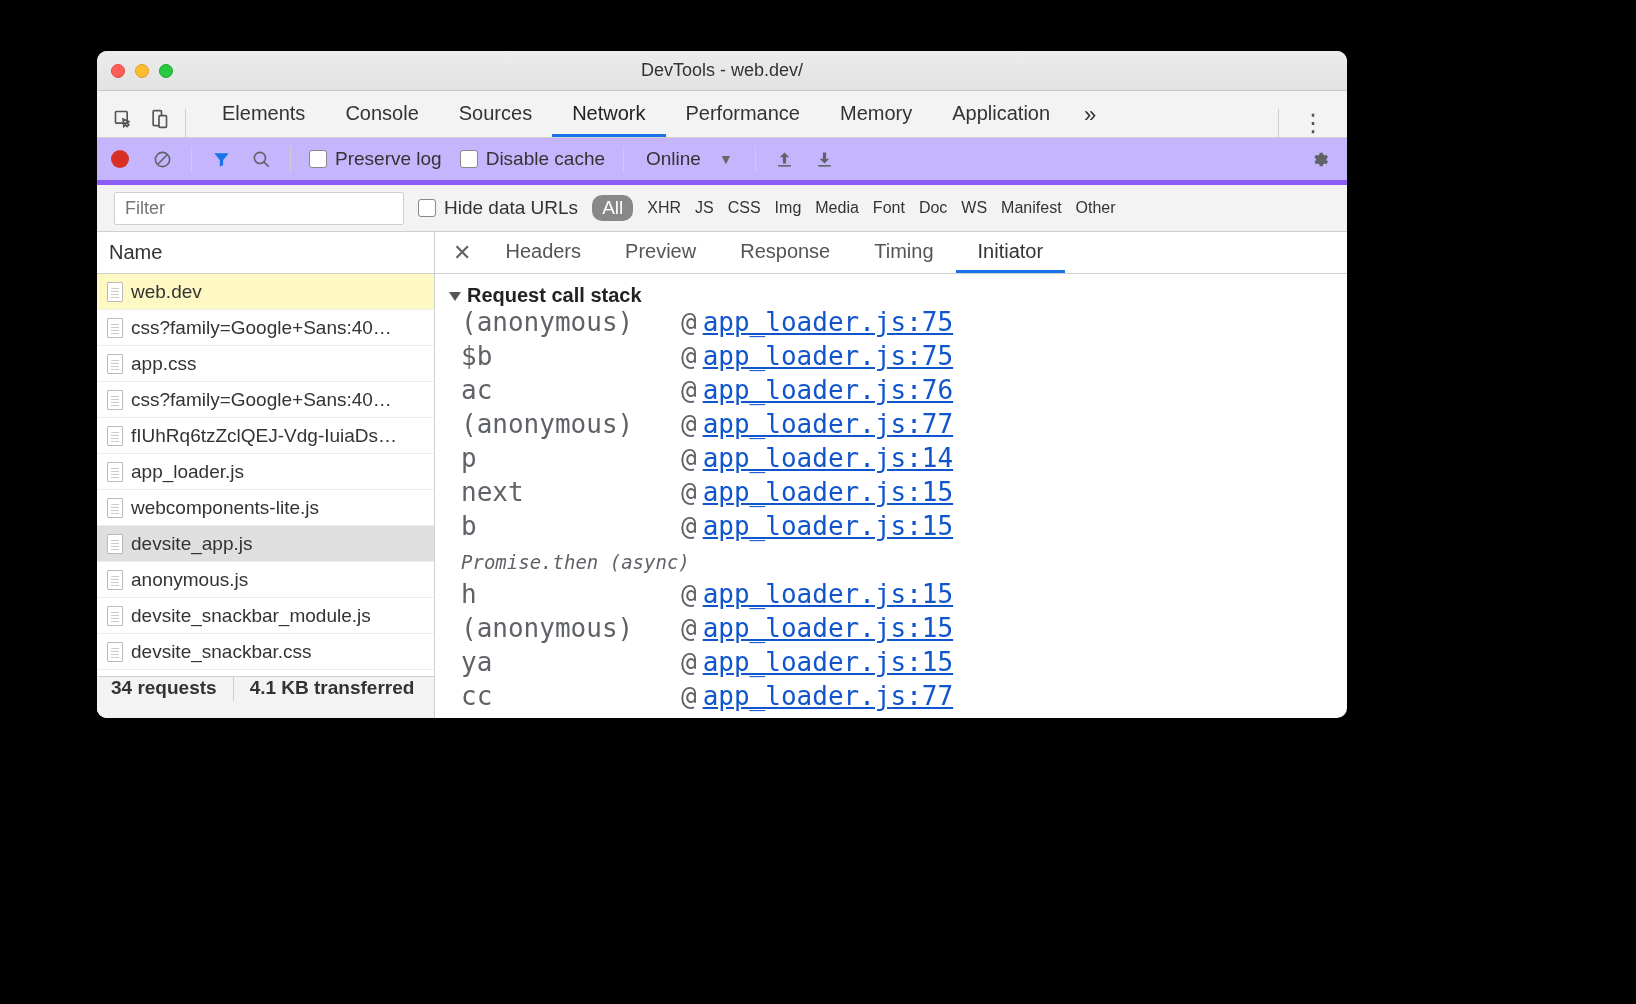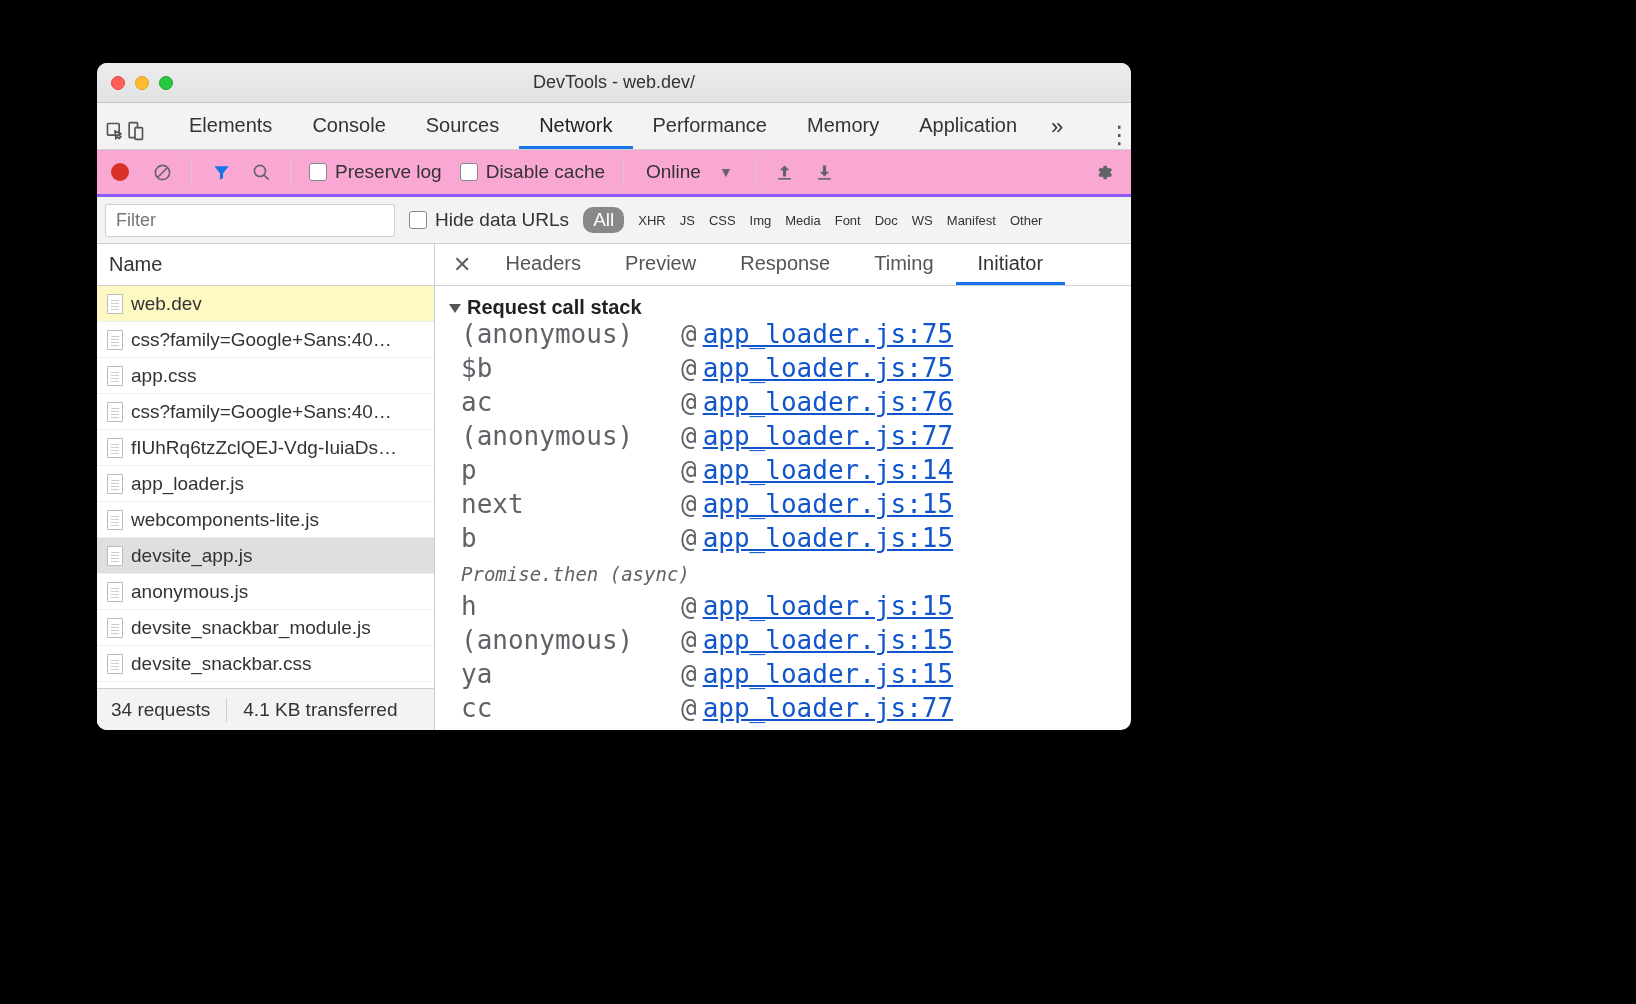--- a/index.html
+++ b/index.html
@@ -5,22 +5,22 @@
   * { box-sizing: border-box; }
   html, body {
     margin: 0; padding: 0;
     width: 1636px; height: 1004px;
     background: #000;
     font-family: -apple-system, "Helvetica Neue", Arial, sans-serif;
     overflow: hidden;
   }
   .window {
     position: absolute;
-    left: 97px; top: 63px;
-    width: 1034px; height: 667px;
+    left: 97px; top: 51px;
+    width: 1250px; height: 667px;
     background: #fff;
     border-radius: 10px;
     box-shadow: 0 20px 50px rgba(0,0,0,0.55);
     display: flex;
     flex-direction: column;
     overflow: hidden;
   }
   .titlebar {
     height: 40px;
     background: linear-gradient(#ececec, #e2e2e2);
@@ -56,22 +56,22 @@
   .main-tab {
     font-size:20px; color:#333; padding:10px 20px 9px; cursor:pointer;
     border-bottom: 3px solid transparent;
   }
   .main-tab.active { border-bottom-color:#1a73e8; color:#222; }
   .more-arrow { font-size:22px; color:#333; padding:0 14px; cursor:pointer;}
   .spacer { flex:1; }
   .kebab { font-size:24px; color:#555; padding:0 14px; cursor:pointer; }
   .sub-toolbar {
     height: 47px;
-    background:#f9a8d4;
-    border-bottom:3px solid #8b5cf6;
+    background:#c4b5fd;
+    border-bottom:5px solid #8b5cf6;
     display:flex; align-items:center;
     padding: 0 10px;
     gap: 6px;
   }
   .rec-dot { width:18px; height:18px; border-radius:50%; background:#d93025; margin:0 10px 0 4px; cursor:pointer;}
   .sub-icon { width:34px; height:34px; display:flex; align-items:center; justify-content:center; color:#5f6368; cursor:pointer;}
   .sub-icon.blue { color:#1a73e8; }
   .sub-icon svg { width:19px; height:19px; }
   .vsep { width:1px; height:26px; background:#cfcfcf; margin:0 6px; }
   .chk-group { display:flex; align-items:center; gap:8px; font-size:19px; color:#333; padding:0 6px;}
@@ -88,28 +88,28 @@
     font-size:19px;
   }
   .filter-input {
     width: 290px; height:33px;
     background:#fff; border:1px solid #cfcfcf;
     font-size:18px; color:#888;
     padding:2px 10px;
     outline:none;
     font-family:inherit;
     border-radius:2px;
-    margin-left:4px;
+    margin-left:13px;
   }
   .filter-types { display:flex; align-items:center; gap:14px; }
   .type-badge {
     font-size:19px; color:#fff; background:#888; border-radius:10px;
     padding:2px 10px; cursor:pointer;
   }
-  .type-txt { font-size:13px; color:#333; cursor:pointer;}
+  .type-txt { font-size:16px; color:#333; cursor:pointer;}
   .content-row { flex:1; display:flex; min-height:0; }
   .left-panel {
     width: 338px;
     border-right:1px solid #cfcfcf;
     background:#fff;
     display:flex; flex-direction:column;
   }
   .name-header {
     height:42px; border-bottom:1px solid #cfcfcf;
     display:flex; align-items:center; padding:0 12px;
@@ -131,23 +131,24 @@
     position:relative;
   }
   .file-icon::before, .file-icon::after {
     content:""; position:absolute; left:3px; right:3px; height:1px; background:#ccc;
   }
   .file-icon::before { top:5px; box-shadow: 0 3px 0 #ccc, 0 6px 0 #ccc; }
   .file-icon::after { top:14px; }
   .req-name { overflow:hidden; text-overflow:ellipsis; }
   .left-footer {
     height:42px; border-top:1px solid #cfcfcf;
-    display:flex; align-items:center; padding:0 14px;
+    display:flex; align-items:flex-start; padding:0 14px;
     font-size:19px; color:#333; gap:16px;
     background:#f3f3f3;
+    font-weight:bold;
   }
   .left-footer .fsep { width:1px; height:24px; background:#cfcfcf; }
   .right-panel { flex:1; display:flex; flex-direction:column; min-width:0;}
   .detail-tabs {
     height:42px; border-bottom:1px solid #cfcfcf;
     display:flex; align-items:center; gap:0; padding:0 6px;
     font-size:20px;
   }
   .close-x { font-size:22px; color:#5f6368; padding:0 12px; cursor:pointer;}
   .detail-tab { padding:8px 22px 7px; color:#555; border-bottom:3px solid transparent; cursor:pointer;}

